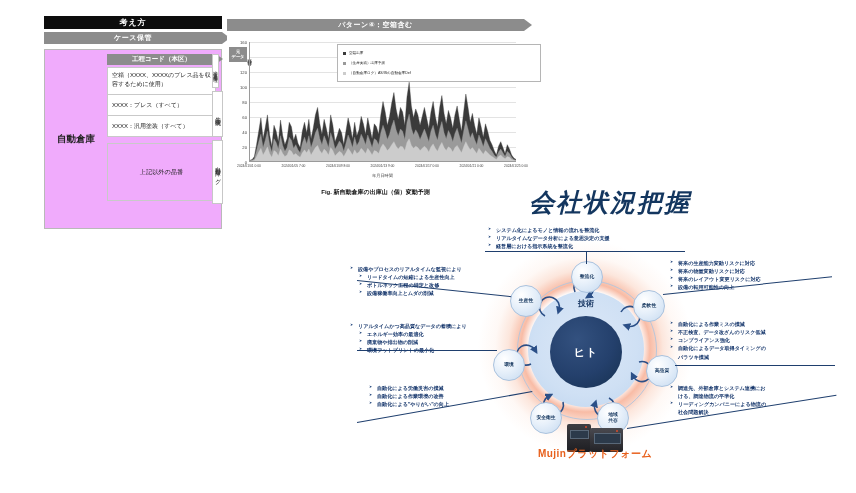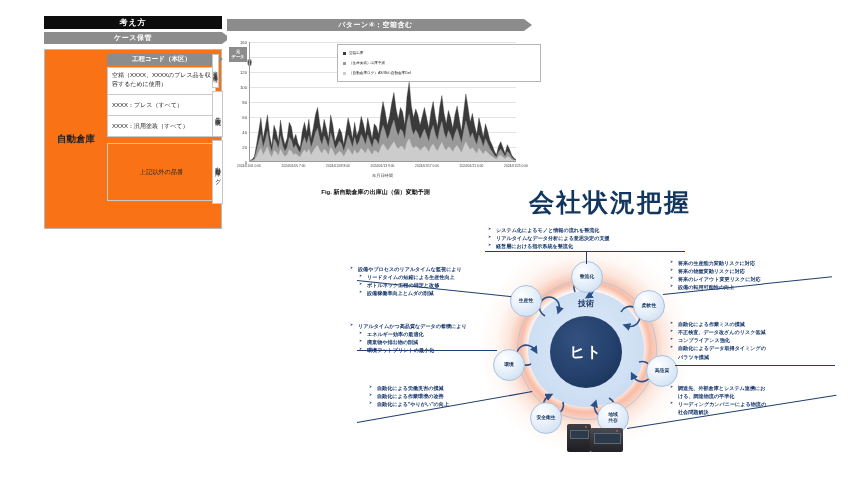--- a/index.html
+++ b/index.html
@@ -26,21 +26,21 @@
     font-size:7px;font-weight:bold;letter-spacing:.5px;
     display:flex;align-items:center;justify-content:center;
     position:relative;
   }
   .hdr-grey:after{
     content:"";position:absolute;right:-8px;top:0;
     border-left:8px solid #8c8c8c;
     border-top:6px solid transparent;border-bottom:6px solid transparent;
   }
   .box-outer{
-    margin-top:5px;border:1px solid #b9b9b9;background:#f97316;
+    margin-top:5px;border:1px solid #b9b9b9;background:#f0abfc;
     height:178px;position:relative;display:flex;
   }
   .box-left-label{
     width:62px;display:flex;align-items:center;justify-content:center;
     font-size:9.5px;font-weight:bold;color:#222;
   }
   .box-right{flex:1;padding:4px 5px 4px 0;}
   .code-hdr{
     background:#8c8c8c;color:#fff;font-size:6.5px;font-weight:bold;
     height:11px;display:flex;align-items:center;justify-content:center;
@@ -110,21 +110,21 @@
   .legend-swatch{width:3px;height:3px;margin-right:3px;flex:none;}
   .fig-caption{
     position:absolute;left:0;right:0;top:152px;text-align:center;
     font-size:6px;font-weight:bold;color:#111;
   }
 
   .big-label{
     position:absolute;font-size:25px;font-weight:bold;color:#13365f;
     letter-spacing:2px;
   }
-  .lbl-company{left:529px;top:186px;}
+  .lbl-company{left:529px;top:186px;font-style:italic;}
   .lbl-strategy{left:232px;top:425px;}
 
   
   .bottom-block{position:absolute;left:345px;top:232px;width:500px;height:228px;}
 
   .halo{
     position:absolute;left:133px;top:8px;width:215px;height:215px;
     border-radius:50%;
     background:
       radial-gradient(circle closest-side,
@@ -141,21 +141,21 @@
   }
   .disc-tech{
     position:absolute;left:183px;top:59px;width:116px;height:116px;border-radius:50%;
     background:radial-gradient(circle at 50% 45%,#dce8f7 0%,#cfe0f4 60%,#bdd4ee 100%);
   }
   .disc-hito{
     position:absolute;left:205px;top:84px;width:72px;height:72px;border-radius:50%;
     background:radial-gradient(circle at 38% 32%,#33517f 0%,#24406c 55%,#16304f 100%);
     display:flex;align-items:center;justify-content:center;
   }
-  .disc-hito span{color:#fff;font-size:15px;font-weight:bold;letter-spacing:1px;}
+  .disc-hito span{color:#fff;font-size:11px;font-weight:bold;letter-spacing:1px;}
   .tech-label{
     position:absolute;left:183px;top:66px;width:116px;text-align:center;
     font-size:8px;font-weight:bold;color:#1b3a66;
   }
   .node{
     position:absolute;width:30px;height:30px;border-radius:50%;
     background:radial-gradient(circle at 35% 30%,#ffffff 0%,#e7f0fa 45%,#c6daf0 100%);
     border:1px solid #a9c2de;
     display:flex;align-items:center;justify-content:center;text-align:center;
     font-size:4.8px;font-weight:bold;color:#14365e;line-height:1.15;
@@ -341,20 +341,21 @@
     <div class="uline" style="left:282px;top:196px;width:212px;transform:rotate(-9deg);transform-origin:left center"></div>
 
     <div class="robot">
       <div class="body"></div>
       <div class="body2"></div>
       <div class="scr" style="left:3px;top:10px;width:17px;height:7px"></div>
       <div class="scr" style="left:27px;top:13px;width:25px;height:9px"></div>
       <div class="dot" style="left:18px;top:6px"></div>
       <div class="dot" style="left:49px;top:10px"></div>
     </div>
+    <div class="mujin">Mujinプラットフォーム</div>
 
     <div class="txt-block" style="left:143px;top:-6px">
       <ul>
         <li>システム化によるモノと情報の流れを整流化</li>
         <li>リアルタイムなデータ分析による意思決定の支援</li>
         <li>経営層における指示系統を整流化</li>
       </ul>
     </div>
 
     <div class="txt-block" style="left:5px;top:33px">

